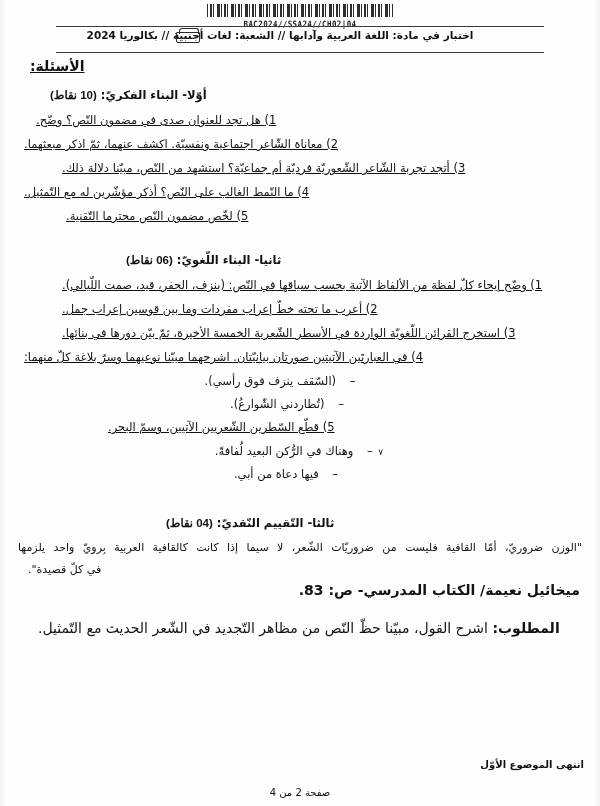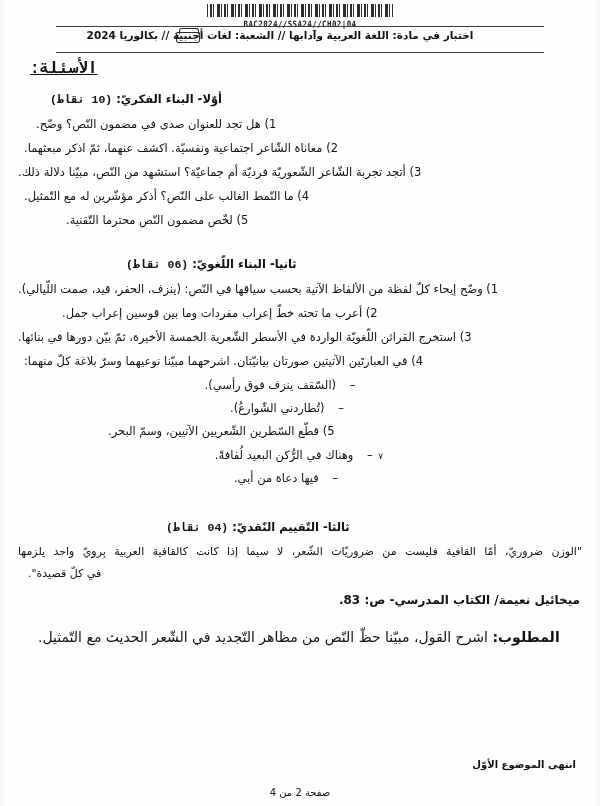--- a/index.html
+++ b/index.html
@@ -111,48 +111,48 @@
     position: absolute;
     top: 58px;
     left: 18px;
     right: 18px;
     direction: rtl;
     text-align: right;
     color: #111;
   }
   .questions-label {
     text-align: left;
-    font-size: 16px;
+    font-size: 14px;
     font-weight: bold;
     text-decoration: underline;
     margin: 0 0 14px 0;
     padding-left: 12px;
     direction: rtl;
-    font-family: Liberation Mono, monospace;
   }
   .section-title {
     text-align: left;
     font-weight: bold;
     font-size: 11.5px;
     margin: 0 0 11px 0;
     padding-left: 32px;
   }
   .section-title .pts {
-    font-family: Liberation Mono, monospace;
+    font-family: Liberation Sans, sans-serif;
   }
   .q {
     display: block;
     text-align: left;
     font-size: 11.5px;
     margin: 0 0 10px 0;
     padding-left: 18px;
     white-space: nowrap;
+    text-decoration: underline;
   }
   .q-wide  { padding-left: 6px; }
-  .q-full  { padding-left: 0px; }
+  .q-full  { padding-left: 0px; margin-left: 44px; }
   .spacer-md { height: 20px; }
   .spacer-lg { height: 26px; }
 
   .bullet-line {
     text-align: center;
     font-size: 11.5px;
     margin: 0 0 9px 0;
     padding-right: 40px;
     white-space: nowrap;
   }
@@ -171,40 +171,40 @@
     text-align-last: justify;
     white-space: nowrap;
     margin: 0 0 9px 0;
   }
   .quote-l2 {
     text-align: left;
     padding-left: 10px;
     margin: 0;
   }
   .attribution {
-    margin-top: 13px;
-    font-size: 12px;
+    margin-top: 6px;
+    font-size: 14px;
     text-align: right;
     font-weight: bold;
     padding-right: 2px;
   }
   .required {
     margin-top: 22px;
     font-size: 14px;
     text-align: left;
     padding-left: 20px;
     white-space: nowrap;
   }
   .required b { font-weight: bold; }
 
   
   .footer-note {
     position: absolute;
     bottom: 36px;
-    right: 24px;
+    right: 16px;
     font-size: 10px;
     font-weight: bold;
     color: #111;
     direction: rtl;
   }
   .page-number {
     position: absolute;
     bottom: 8px;
     left: 0;
     width: 100%;

